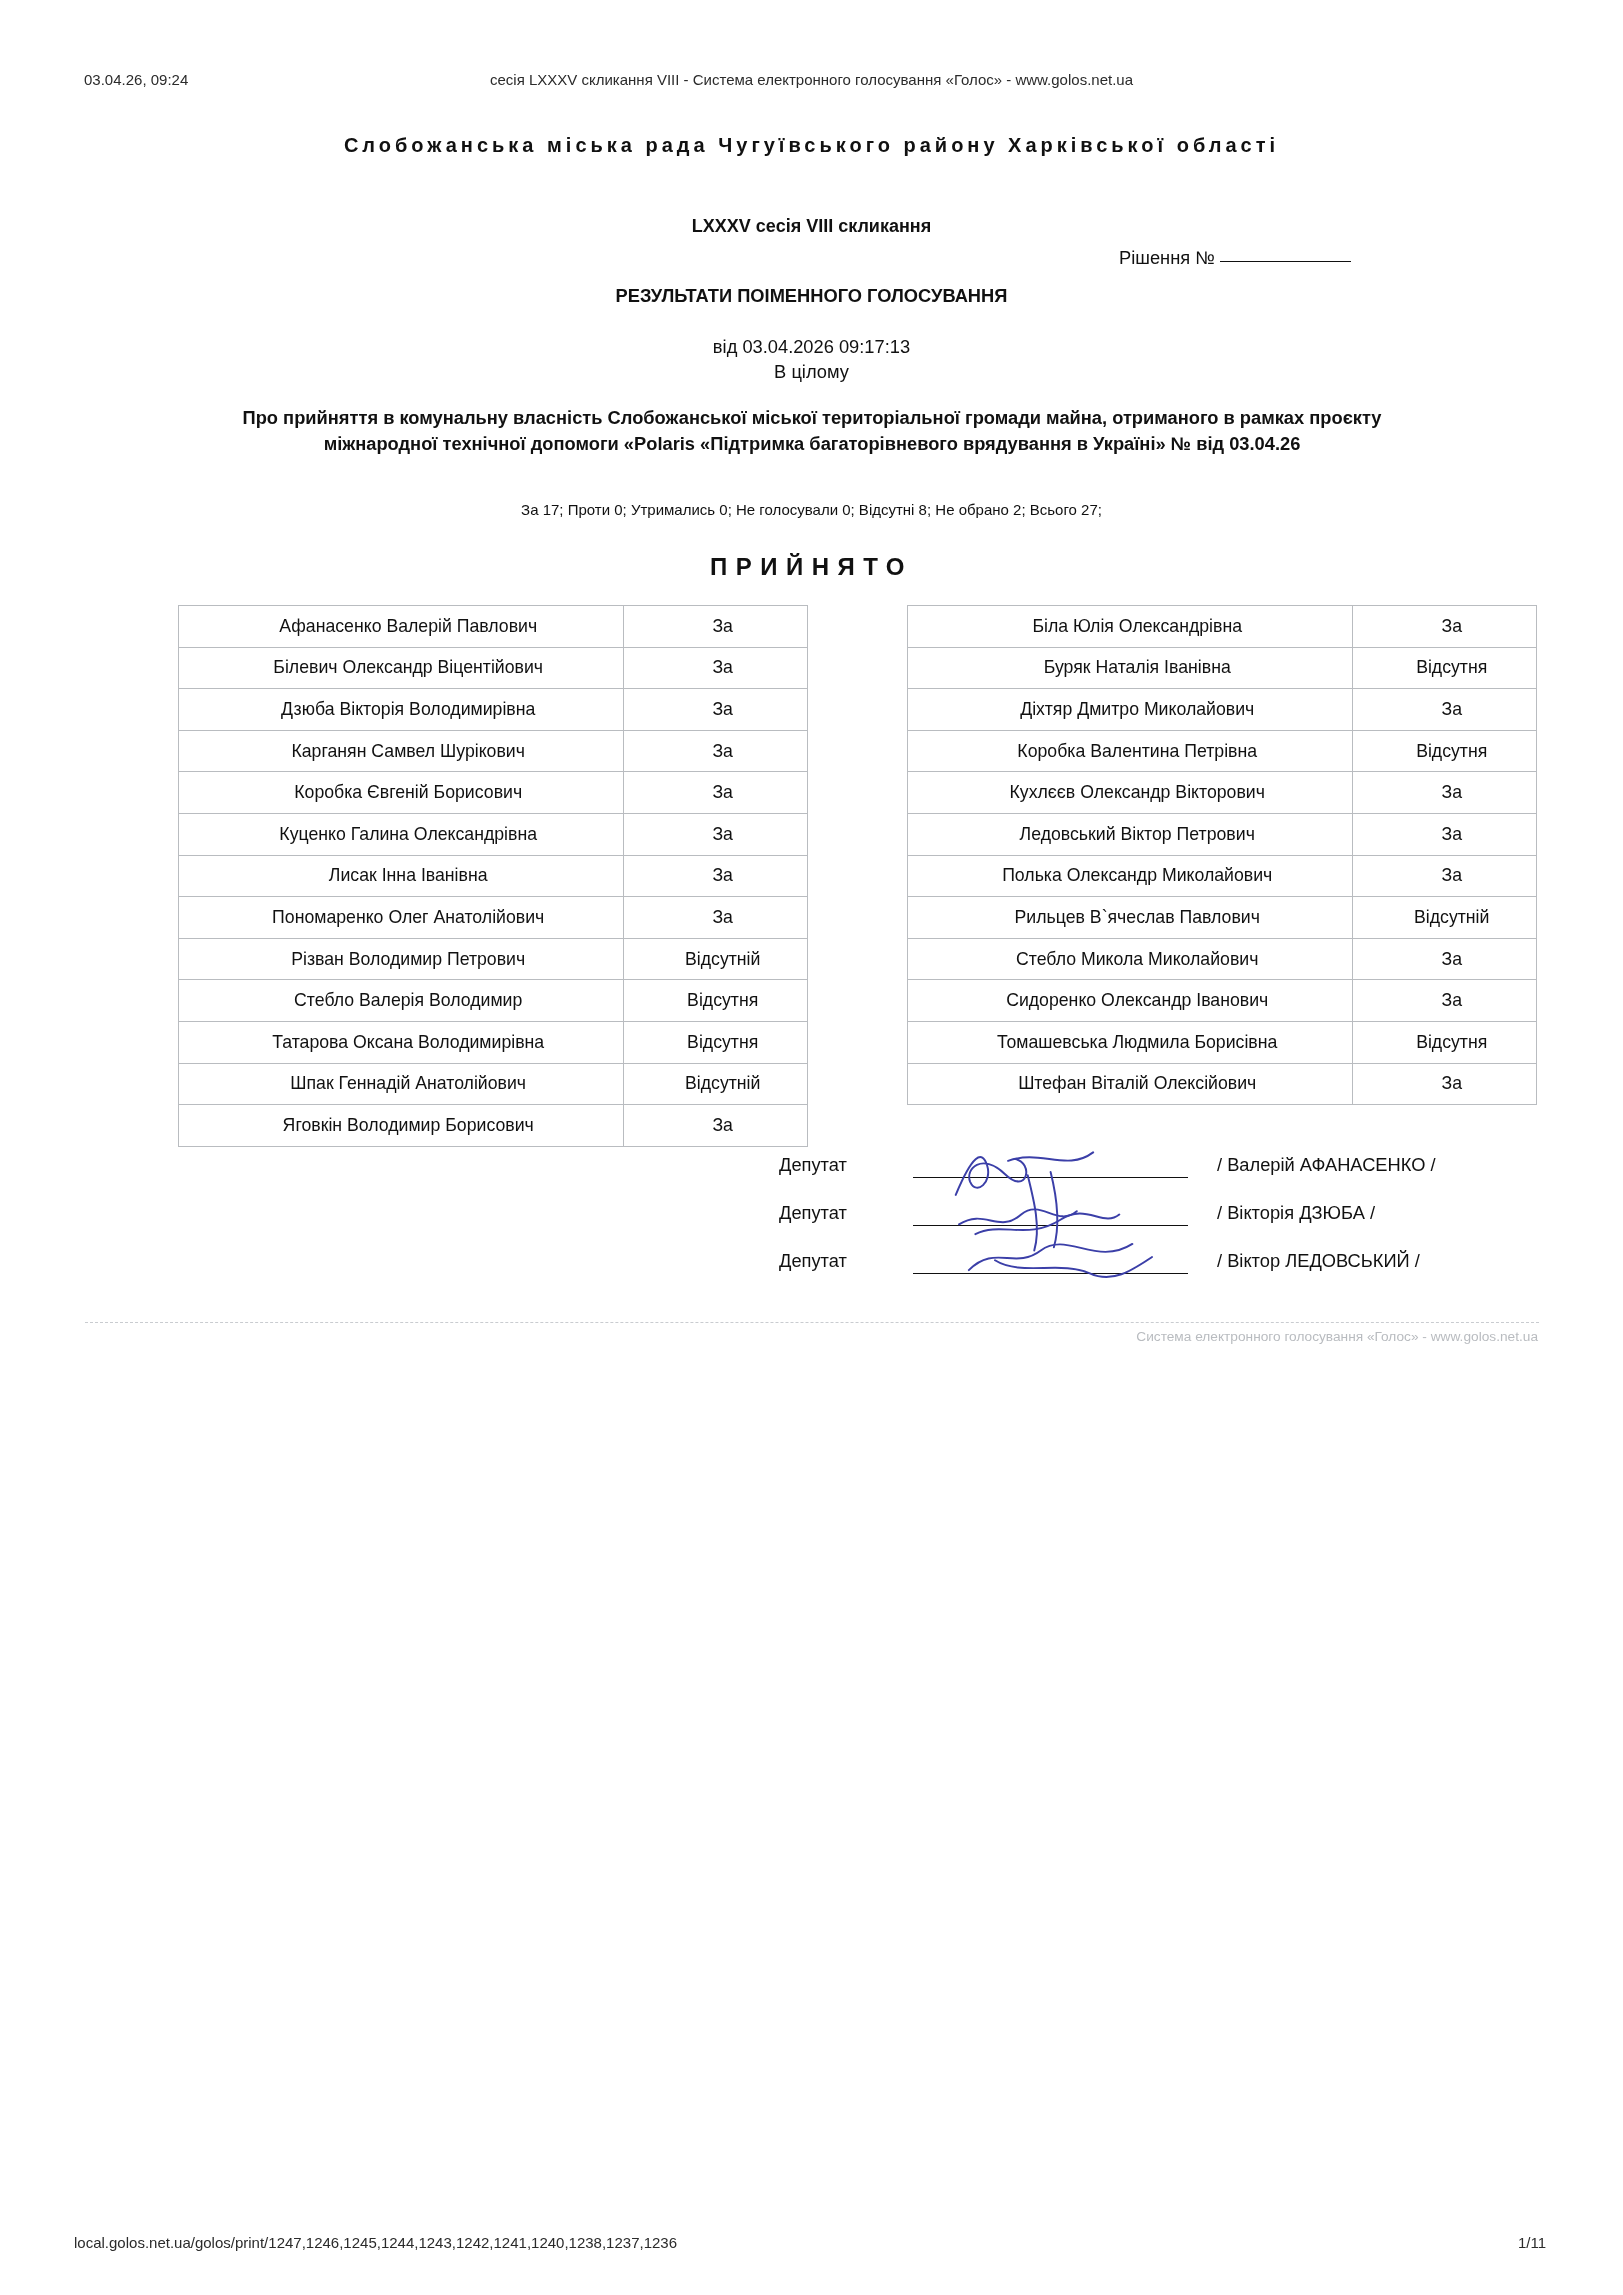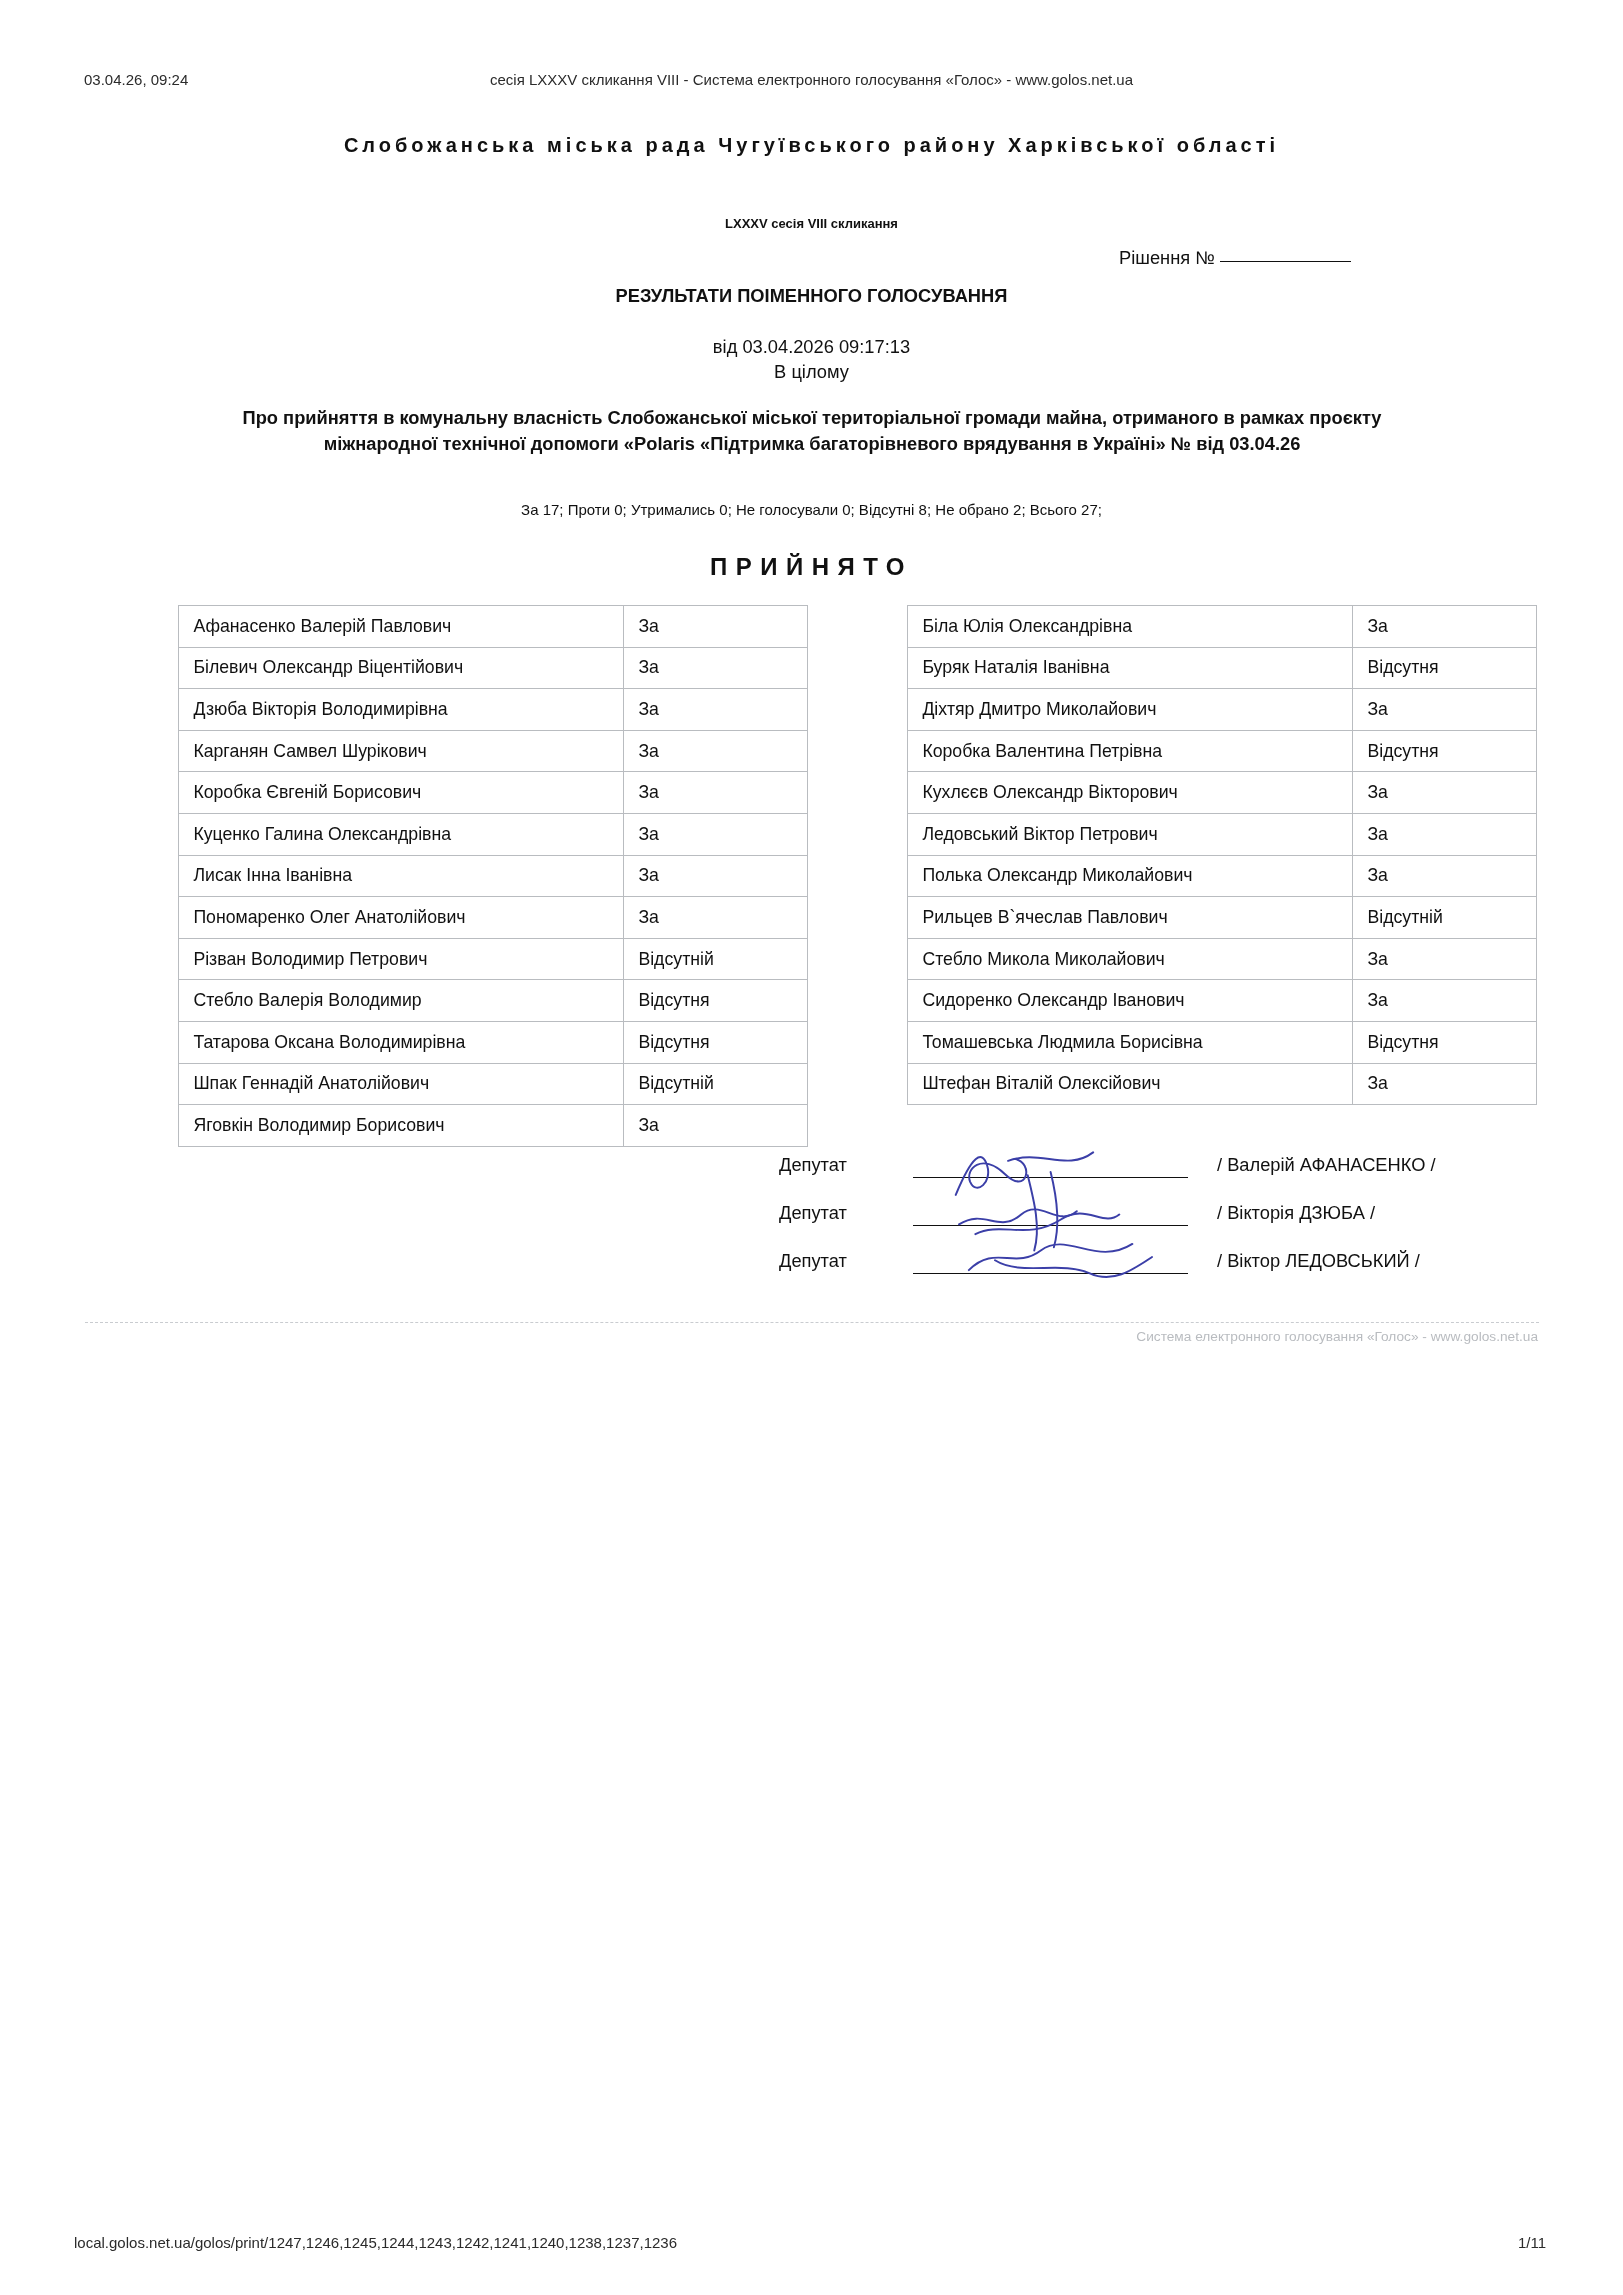--- a/index.html
+++ b/index.html
@@ -90,21 +90,21 @@
     color: #111;
     white-space: nowrap;
   }
 
   .session-line {
     position: absolute;
     top: 216px;
     left: 0;
     width: 1623px;
     text-align: center;
-    font-size: 13px;
+    font-size: 18px;
     font-weight: bold;
     color: #111;
   }
 
   .decision-no {
     position: absolute;
     top: 247px;
     left: 1119px;
     font-size: 18.3px;
     color: #111;
@@ -197,20 +197,21 @@
     color: #111;
   }
   table.vote-table.left  { left: 178px;  width: 630px; }
   table.vote-table.right { left: 907px; width: 630px; }
   table.vote-table td {
     border: 1.3px solid #b9bcc0;
     padding: 8.5px 0 8.5px 14.4px;
     height: 23.6px;
     vertical-align: middle;
     white-space: nowrap;
+    text-align: center;
   }
   table.vote-table td.name  { width: 432px; }
   table.vote-table td.vote  { width: 170px; }
 
   
   .signatures {
     position: absolute;
     top: 1149px;
     left: 0;
     width: 1623px;

